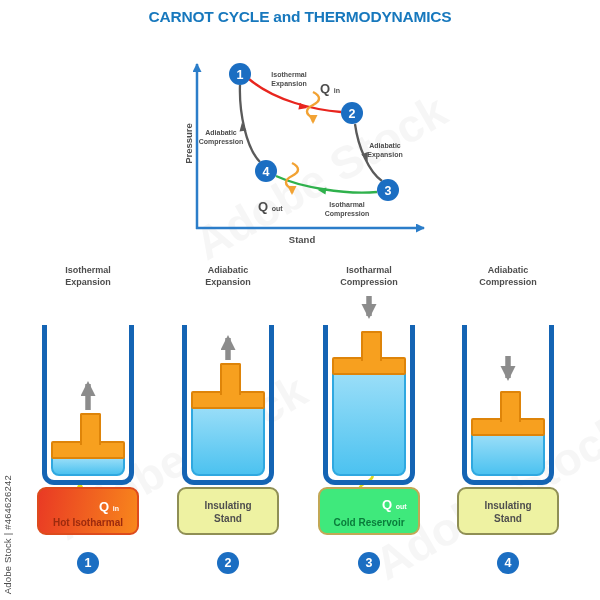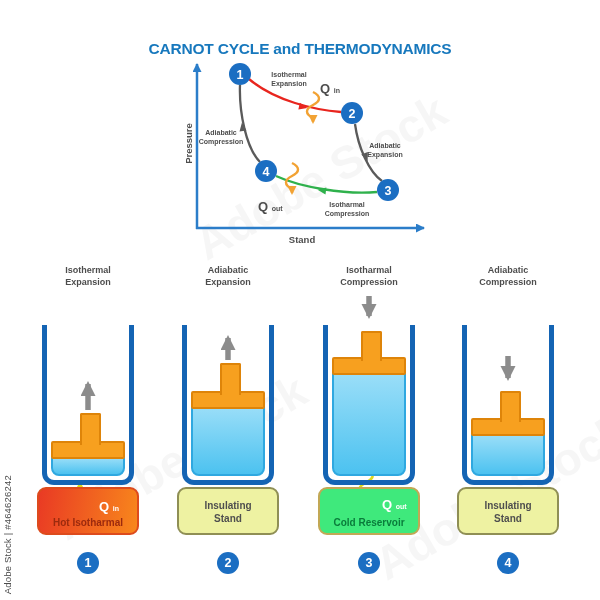--- a/index.html
+++ b/index.html
@@ -1,21 +1,21 @@
 <!DOCTYPE html>
 <html><head>
 <meta charset="utf-8">
 <style>
   html,body{margin:0;padding:0;background:#fff;}
   #stage{position:relative;width:600px;height:600px;background:#ffffff;overflow:hidden;
          font-family:"Liberation Sans",sans-serif;}
   .abs{position:absolute;}
   
   #title{left:0;top:8px;width:600px;text-align:center;font-size:15.5px;font-weight:bold;
-         color:#1778bd;letter-spacing:-0.2px;margin-top:32px;}
+         color:#1778bd;letter-spacing:-0.2px;}
   
   .wm{color:rgba(130,130,130,0.07);font-size:46px;font-weight:bold;white-space:nowrap;
       transform:rotate(-30deg);pointer-events:none;}
   #wm-attribution{left:2px;bottom:6px;writing-mode:vertical-rl;transform:rotate(180deg);
       font-size:9.5px;color:#4a4a4a;letter-spacing:0.2px;}
   
   .pvlabel{font-size:7px;font-weight:bold;color:#4d4d4d;text-align:center;line-height:1.35;}
   .axis-label{font-size:9.5px;font-weight:bold;color:#4d4d4d;}
   .qlabel{font-size:13px;font-weight:bold;color:#4d4d4d;}
   .qlabel .qsub{font-size:7px;}

